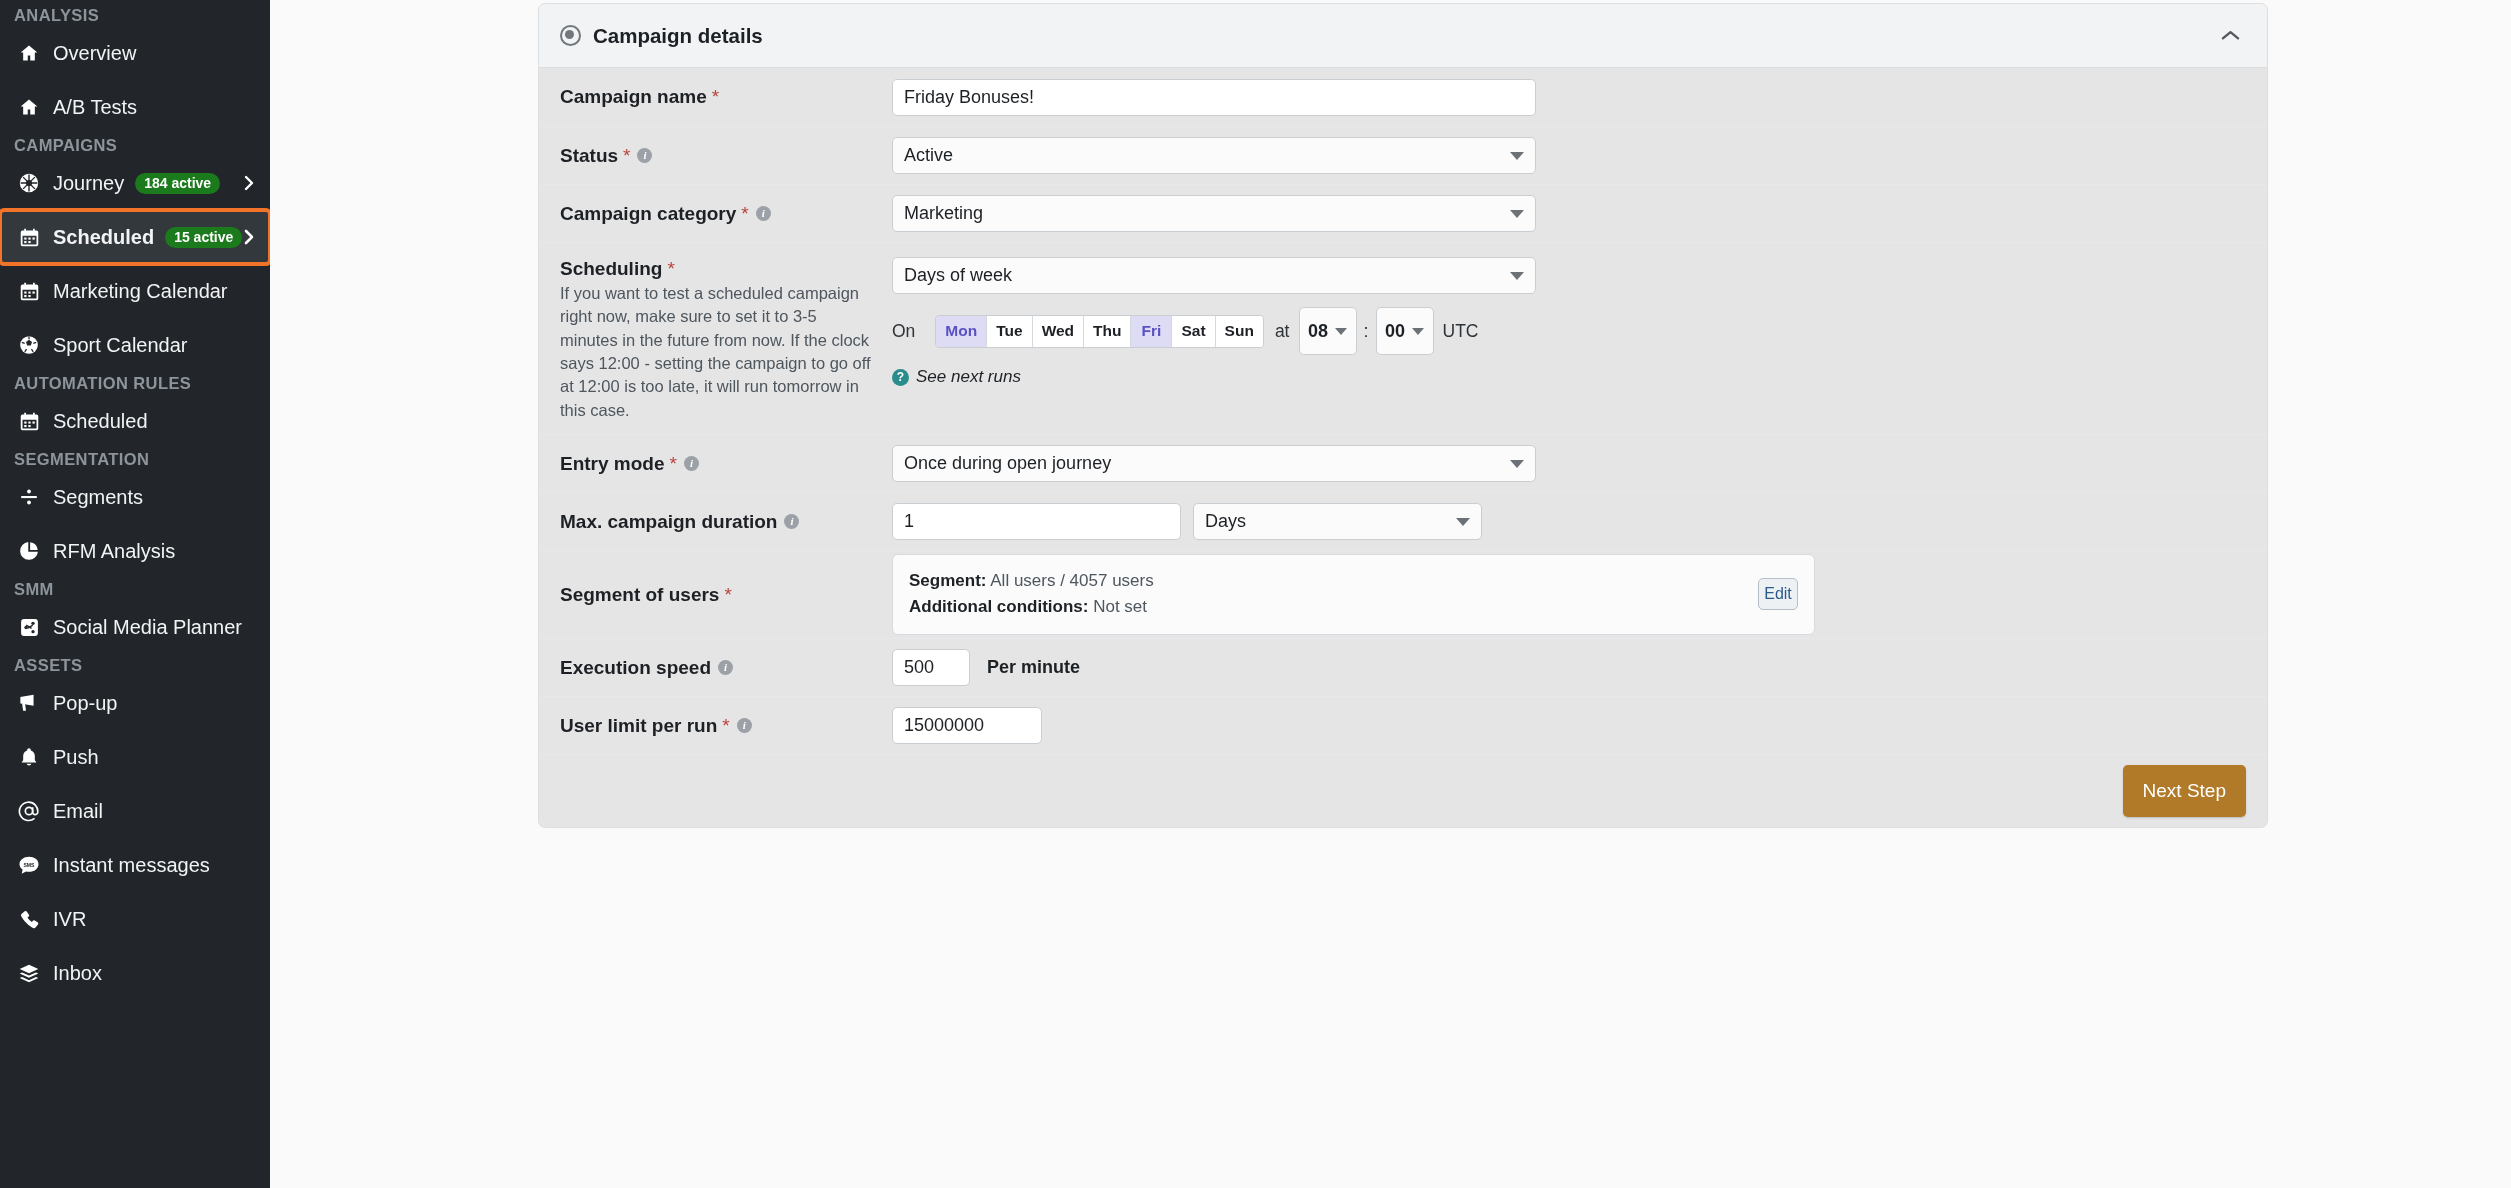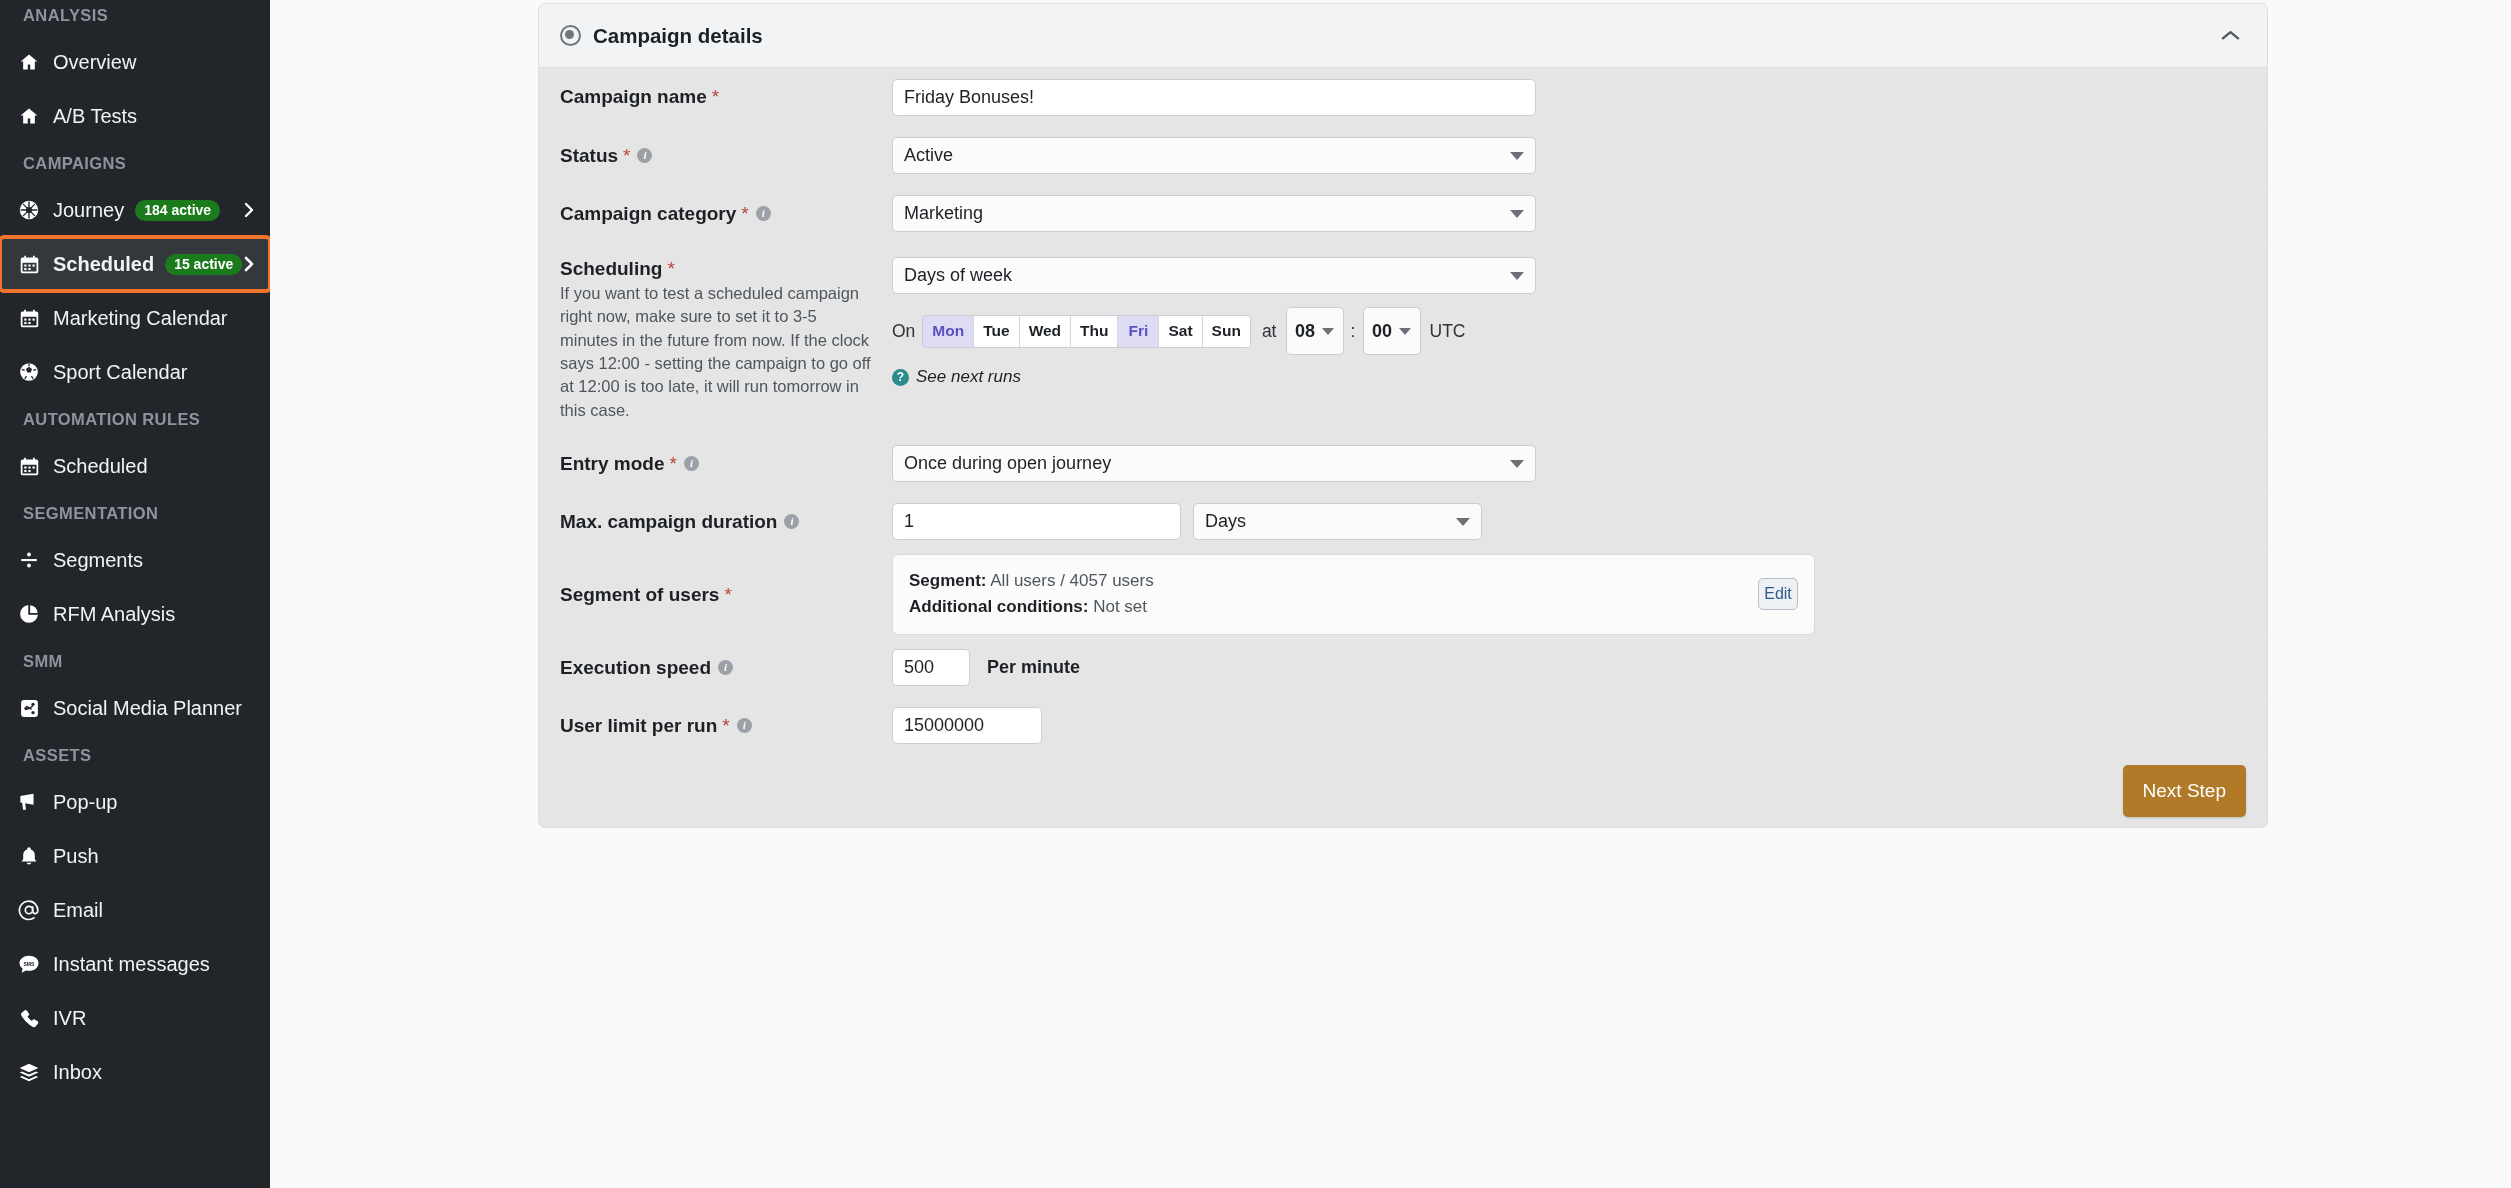--- a/index.html
+++ b/index.html
@@ -21,21 +21,21 @@
     padding: 0;
     overflow: hidden;
     position: relative;
   }
   .sb-group-label {
     font-size: 16.5px;
     font-weight: bold;
     letter-spacing: 0.4px;
     color: #8d949b;
     padding: 0 0 0 14px;
-    margin: 9px;
+    margin: 0;
     height: 22px;
     line-height: 22px;
   }
   .sb-group-label.first { margin-top: 4px; }
   .sb-item {
     display: flex;
     align-items: center;
     height: 54px;
     padding: 0 14px 0 16px;
     font-size: 20px;
@@ -215,21 +215,21 @@
   .sched-wrap { display: flex; flex-direction: column; }
   .dow-line {
     display: flex;
     align-items: center;
     margin-top: 13px;
   }
   .on-lbl, .at-lbl, .utc-lbl {
     font-size: 17.5px;
     color: #2d3338;
   }
-  .on-lbl { margin-right: 7px; }
+  .on-lbl { margin-right: 20px; }
   .at-lbl { margin: 0 9px 0 11px; }
   .utc-lbl { margin-left: 9px; }
   .dow-group {
     display: flex;
     border: 1px solid #c9ced3;
     border-radius: 4px;
     overflow: hidden;
     height: 33px;
   }
   .dow {

